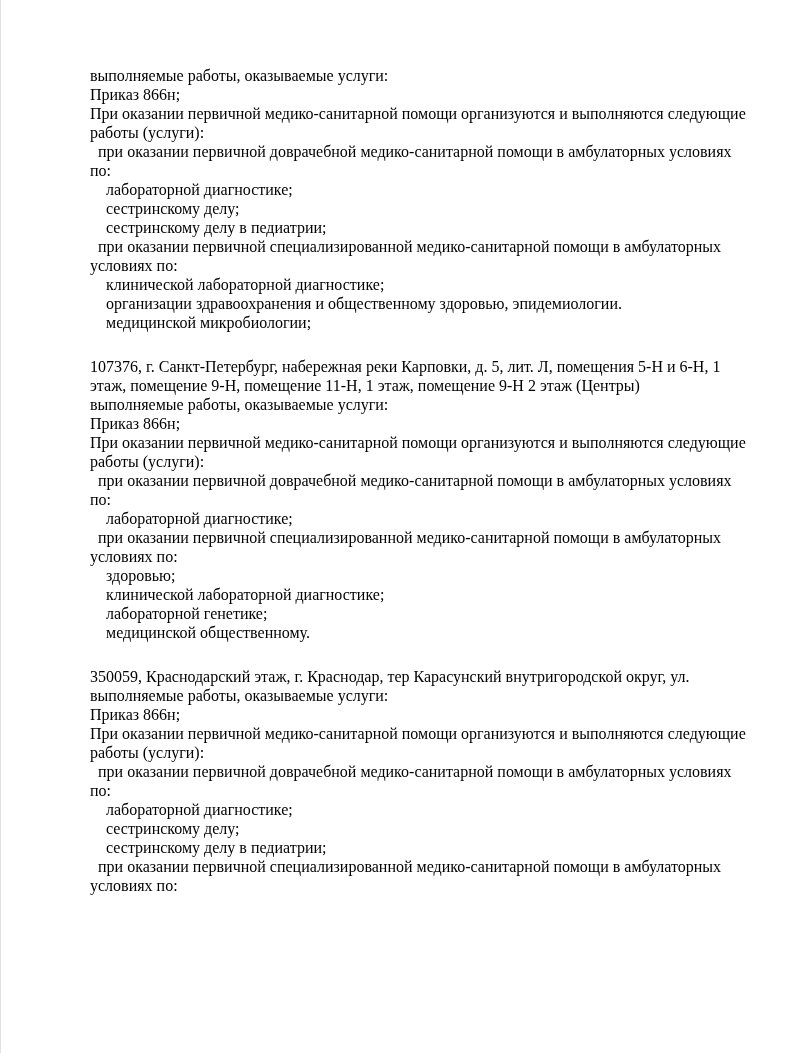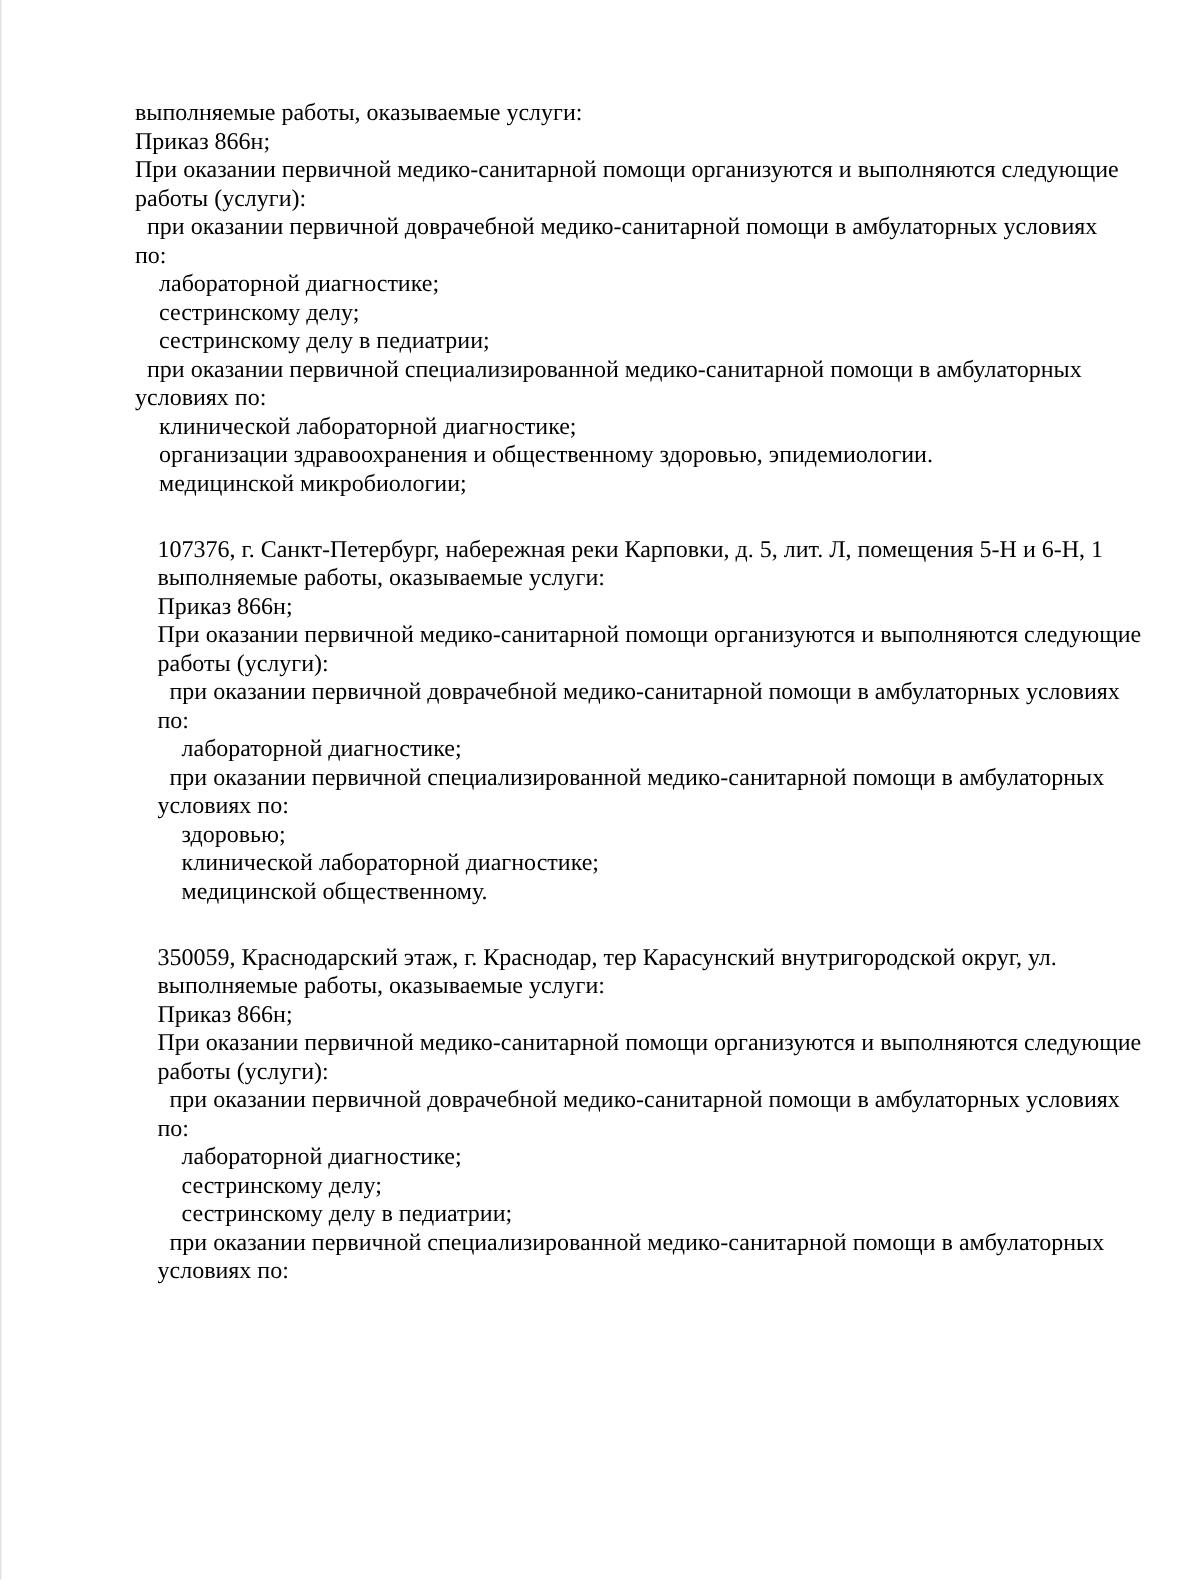--- a/index.html
+++ b/index.html
@@ -22,21 +22,20 @@
     font-family: "Liberation Serif", "DejaVu Serif", serif;
     font-size: 16px;
     line-height: 19px;
     color: #000000;
   }
   .doc-block {
     margin: 0;
   }
   .doc-block + .doc-block {
     margin-top: 25px;
-    margin-left: 15px;
   }
   .text-line {
     white-space: pre;
     min-height: 19px;
   }
 </style>
 </head>
 <body>
 
 <div class="page">
@@ -52,31 +51,33 @@
         <div class="text-line">    сестринскому делу;</div>
         <div class="text-line">    сестринскому делу в педиатрии;</div>
         <div class="text-line">  при оказании первичной специализированной медико-санитарной помощи в амбулаторных</div>
         <div class="text-line">условиях по:</div>
         <div class="text-line">    клинической лабораторной диагностике;</div>
         <div class="text-line">    организации здравоохранения и общественному здоровью, эпидемиологии.</div>
         <div class="text-line">    медицинской микробиологии;</div>
       </div>
       <div class="doc-block">
         <div class="text-line">107376, г. Санкт-Петербург, набережная реки Карповки, д. 5, лит. Л, помещения 5-Н и 6-Н, 1</div>
+        <div class="text-line">этаж, помещение 9-Н, помещение 11-Н, 1 этаж, помещение 9-Н 2 этаж (Центры)</div>
         <div class="text-line">выполняемые работы, оказываемые услуги:</div>
         <div class="text-line">Приказ 866н;</div>
         <div class="text-line">При оказании первичной медико-санитарной помощи организуются и выполняются следующие</div>
         <div class="text-line">работы (услуги):</div>
         <div class="text-line">  при оказании первичной доврачебной медико-санитарной помощи в амбулаторных условиях</div>
         <div class="text-line">по:</div>
         <div class="text-line">    лабораторной диагностике;</div>
         <div class="text-line">  при оказании первичной специализированной медико-санитарной помощи в амбулаторных</div>
         <div class="text-line">условиях по:</div>
         <div class="text-line">    здоровью;</div>
         <div class="text-line">    клинической лабораторной диагностике;</div>
+        <div class="text-line">    лабораторной генетике;</div>
         <div class="text-line">    медицинской общественному.</div>
       </div>
       <div class="doc-block">
         <div class="text-line">350059, Краснодарский этаж, г. Краснодар, тер Карасунский внутригородской округ, ул.</div>
         <div class="text-line">выполняемые работы, оказываемые услуги:</div>
         <div class="text-line">Приказ 866н;</div>
         <div class="text-line">При оказании первичной медико-санитарной помощи организуются и выполняются следующие</div>
         <div class="text-line">работы (услуги):</div>
         <div class="text-line">  при оказании первичной доврачебной медико-санитарной помощи в амбулаторных условиях</div>
         <div class="text-line">по:</div>

